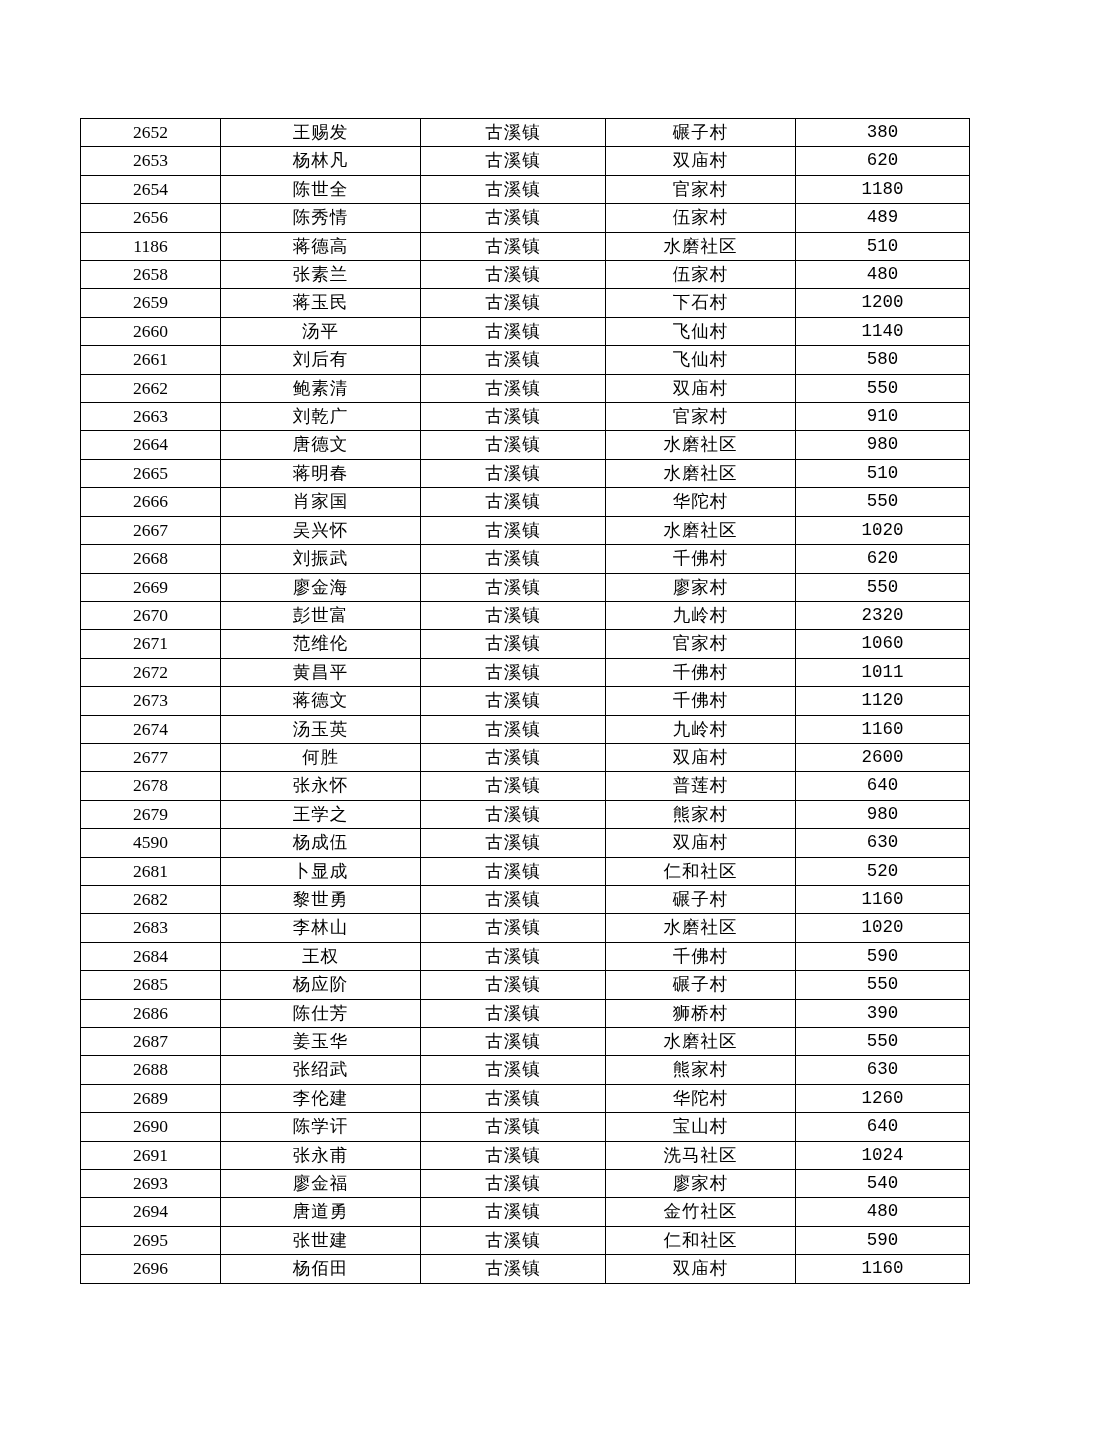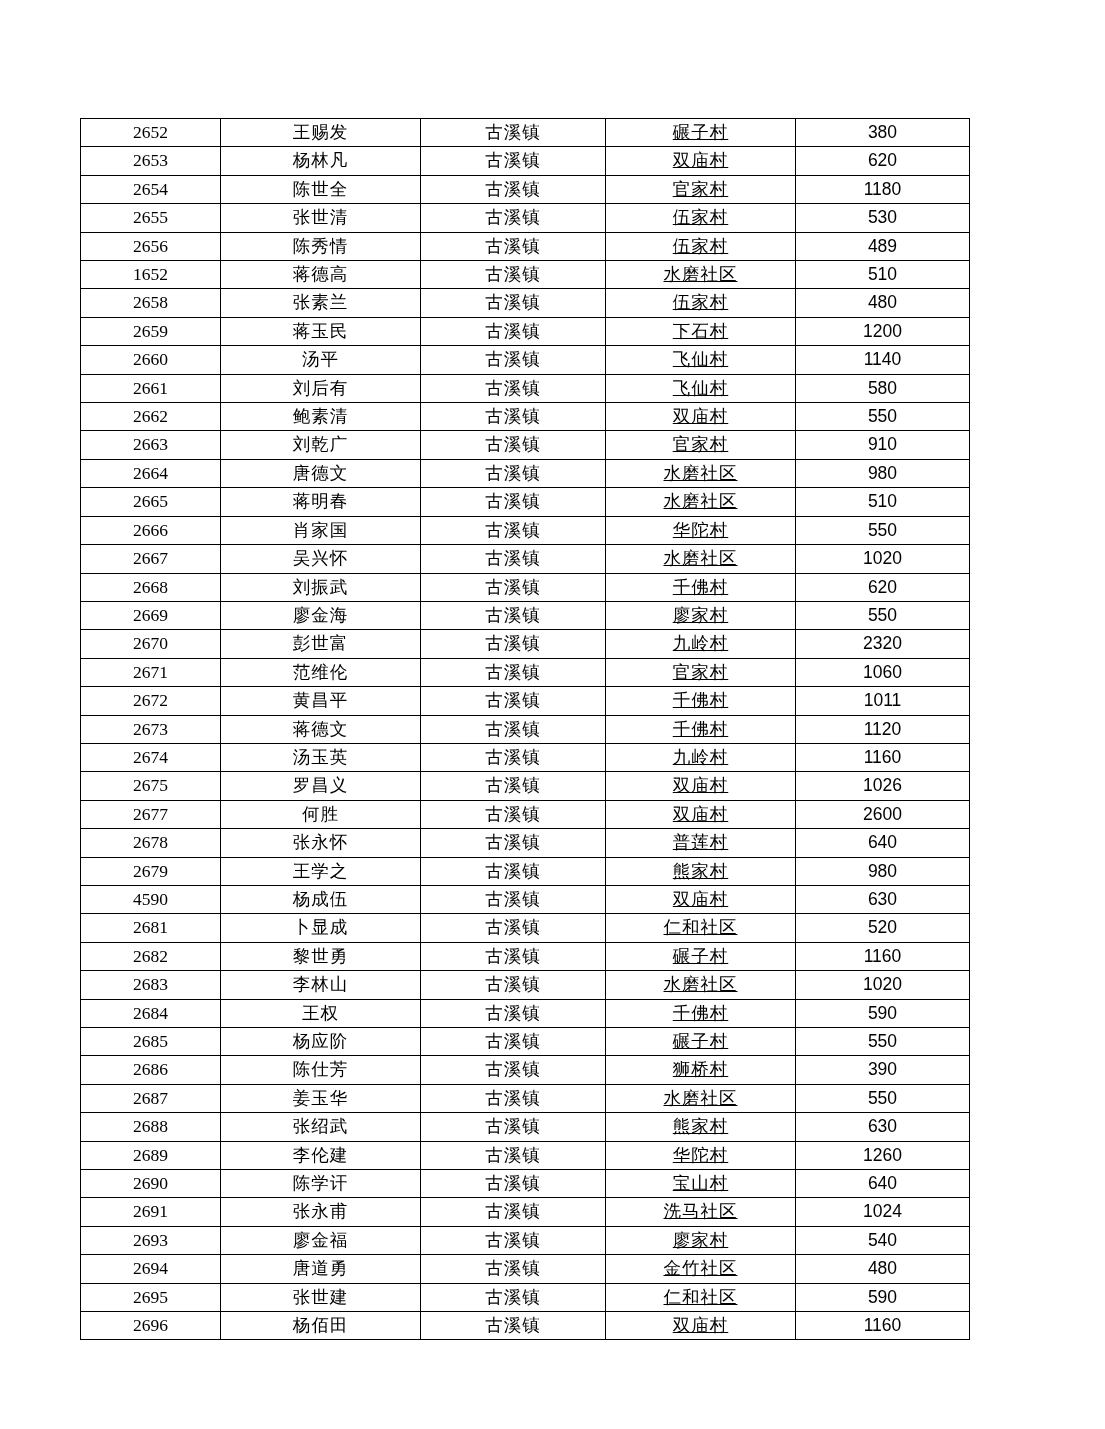--- a/index.html
+++ b/index.html
@@ -38,22 +38,22 @@
   }
   col.c-id    { width: 140px; }
   col.c-name  { width: 200px; }
   col.c-town  { width: 185px; }
   col.c-vill  { width: 190px; }
   col.c-amt   { width: 174px; }
 
   td.cell-id   { font-family: "Liberation Serif", serif; }
   td.cell-name { letter-spacing: 1px; }
   td.cell-town { letter-spacing: 1px; }
-  td.cell-vill { letter-spacing: 1px; text-decoration: underline; }
-  td.cell-amt  { font-family: Liberation Sans, sans-serif; }
+  td.cell-vill { letter-spacing: 1px; }
+  td.cell-amt  { font-family: Liberation Mono, monospace; }
 </style>
 </head>
 <body>
 
 <div class="page">
   <table class="data-table">
     <colgroup>
       <col class="c-id">
       <col class="c-name">
       <col class="c-town">
@@ -76,35 +76,28 @@
           <td class="cell-amt">620</td>
         </tr>
         <tr>
           <td class="cell-id">2654</td>
           <td class="cell-name">陈世全</td>
           <td class="cell-town">古溪镇</td>
           <td class="cell-vill">官家村</td>
           <td class="cell-amt">1180</td>
         </tr>
         <tr>
-          <td class="cell-id">2655</td>
-          <td class="cell-name">张世清</td>
-          <td class="cell-town">古溪镇</td>
-          <td class="cell-vill">伍家村</td>
-          <td class="cell-amt">530</td>
-        </tr>
-        <tr>
           <td class="cell-id">2656</td>
           <td class="cell-name">陈秀情</td>
           <td class="cell-town">古溪镇</td>
           <td class="cell-vill">伍家村</td>
           <td class="cell-amt">489</td>
         </tr>
         <tr>
-          <td class="cell-id">1652</td>
+          <td class="cell-id">1186</td>
           <td class="cell-name">蒋德高</td>
           <td class="cell-town">古溪镇</td>
           <td class="cell-vill">水磨社区</td>
           <td class="cell-amt">510</td>
         </tr>
         <tr>
           <td class="cell-id">2658</td>
           <td class="cell-name">张素兰</td>
           <td class="cell-town">古溪镇</td>
           <td class="cell-vill">伍家村</td>
@@ -214,27 +207,20 @@
           <td class="cell-town">古溪镇</td>
           <td class="cell-vill">千佛村</td>
           <td class="cell-amt">1120</td>
         </tr>
         <tr>
           <td class="cell-id">2674</td>
           <td class="cell-name">汤玉英</td>
           <td class="cell-town">古溪镇</td>
           <td class="cell-vill">九岭村</td>
           <td class="cell-amt">1160</td>
-        </tr>
-        <tr>
-          <td class="cell-id">2675</td>
-          <td class="cell-name">罗昌义</td>
-          <td class="cell-town">古溪镇</td>
-          <td class="cell-vill">双庙村</td>
-          <td class="cell-amt">1026</td>
         </tr>
         <tr>
           <td class="cell-id">2677</td>
           <td class="cell-name">何胜</td>
           <td class="cell-town">古溪镇</td>
           <td class="cell-vill">双庙村</td>
           <td class="cell-amt">2600</td>
         </tr>
         <tr>
           <td class="cell-id">2678</td>

